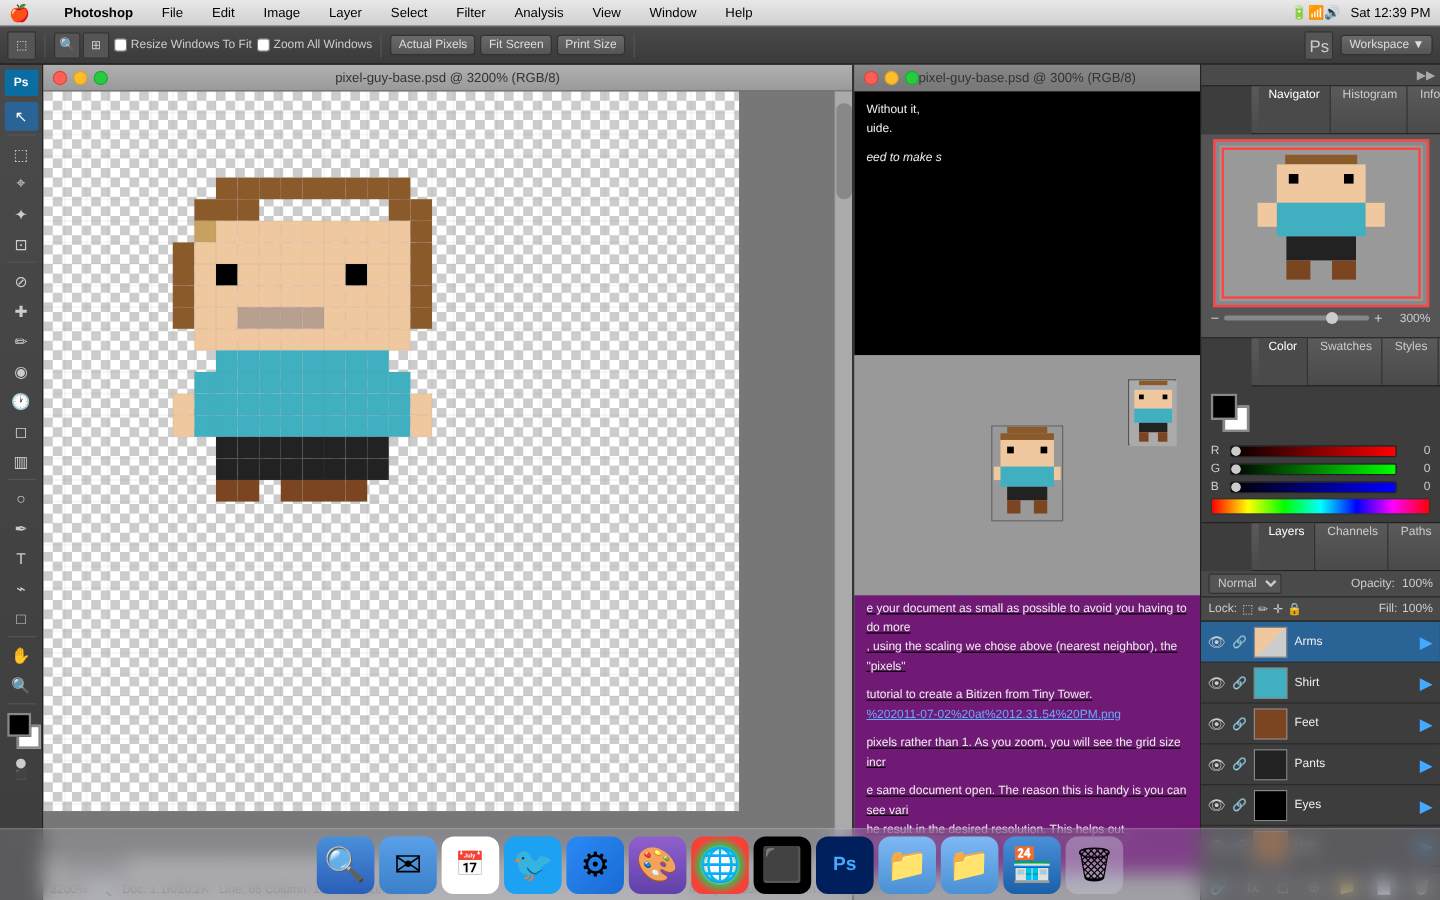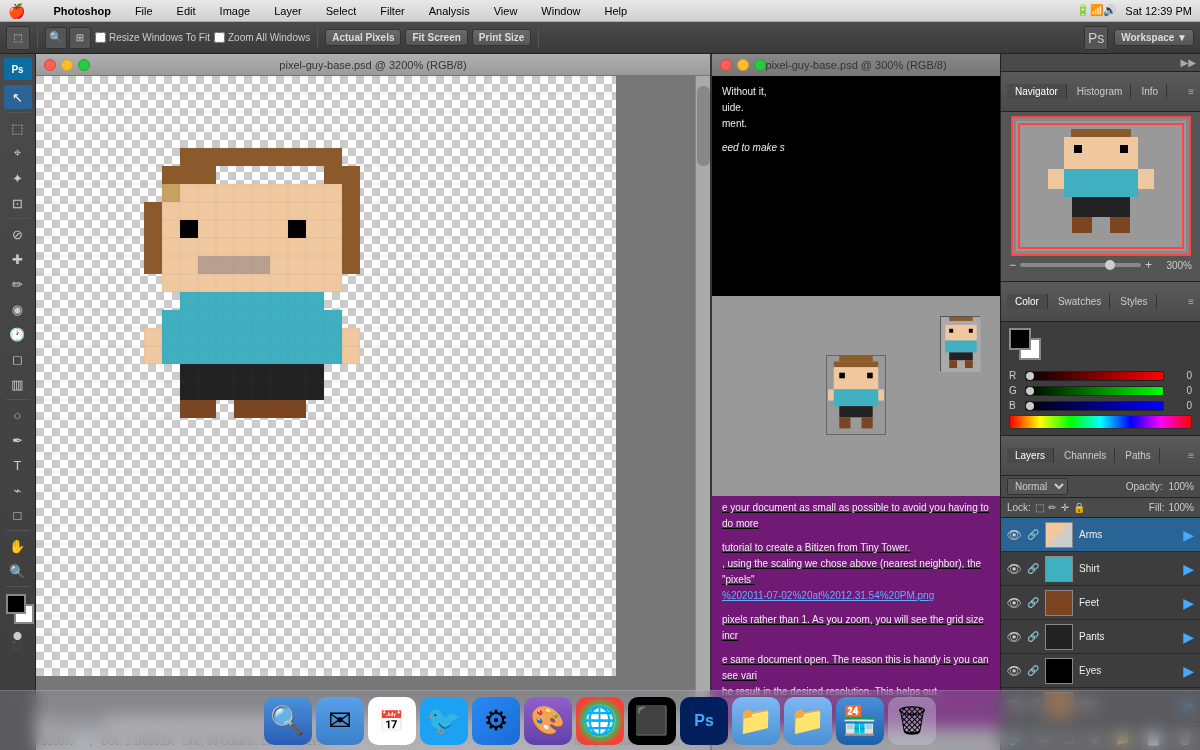--- a/index.html
+++ b/index.html
@@ -17,21 +17,21 @@
     .menu-right { margin-left: auto; display: flex; align-items: center; gap: 8px; font-size: 11px; }
 
     
     .ps-toolbar-top {
       width: 1200px; height: 32px; background: linear-gradient(to bottom, #4a4a4a, #3a3a3a);
       display: flex; align-items: center; padding: 0 6px; gap: 4px;
       border-bottom: 1px solid #222;
     }
     .toolbar-btn {
       padding: 2px 6px; background: linear-gradient(to bottom, #6a6a6a, #555);
-      border: 1px solid #333; border-radius: 3px; color: #ddd; font-size: 10px; cursor: pointer; font-weight: bold;
+      border: 1px solid #333; border-radius: 3px; color: #ddd; font-size: 10px; cursor: pointer;
     }
     .toolbar-check { display: flex; align-items: center; gap: 3px; color: #ccc; font-size: 10px; }
     .toolbar-check input { width: 11px; height: 11px; }
 
     
     .main-area {
       display: flex; width: 1200px; height: 696px;
     }
 
     
@@ -100,22 +100,23 @@
 
     
     .right-panels {
       width: 200px; background: #3d3d3d; display: flex; flex-direction: column;
       border-left: 1px solid #222; flex-shrink: 0;
     }
 
     
     .panel-header {
       height: 40px; background: linear-gradient(to bottom, #5a5a5a, #4a4a4a);
-      display: flex; align-items: center; padding: 0 6px; gap: 2px;
+      display: flex; padding: 0 6px; gap: 2px;
       border-bottom: 1px solid #222;
+      margin-left: 42px;
     }
     .panel-tab {
       padding: 2px 8px; font-size: 10px; color: #ccc; cursor: pointer;
       border-right: 1px solid #333;
     }
     .panel-tab.active { color: #fff; background: #4a4a4a; }
 
     .navigator-content {
       height: 170px; background: #555; border-bottom: 1px solid #222;
       display: flex; flex-direction: column; align-items: center; padding: 4px;
@@ -508,21 +509,20 @@
         <div class="win-btn min"></div>
         <div class="win-btn max"></div>
       </div>
       <span>pixel-guy-base.psd @ 300% (RGB/8)</span>
     </div>
 
     <div style="height:220px;background:#000;overflow:hidden;padding:8px 10px;">
       <div style="color:#eee;font-size:10px;line-height:1.6;">
         <div>Without it,</div>
         <div>uide.</div>
-        <div>ment.</div>
         <div style="margin-top:8px;font-style:italic;">eed to make s</div>
       </div>
     </div>
 
     <div class="second-win-canvas" style="position:relative;flex:0 0 200px;background:#999;">
 
       <div style="position:absolute;top:50%;left:50%;transform:translate(-50%,-50%);">
         <svg width="60" height="80" viewBox="0 0 10 14" style="image-rendering:pixelated;border:1px solid #666;">
           <rect width="10" height="14" fill="#999"></rect>
 
@@ -557,24 +557,24 @@
           <rect x="2" y="9" width="6" height="2" fill="#222"></rect>
           <rect x="2" y="11" width="2" height="2" fill="#7A4520"></rect>
           <rect x="6" y="11" width="2" height="2" fill="#7A4520"></rect>
         </svg>
       </div>
     </div>
 
     <div style="flex:1;background:#701a75;overflow:hidden;padding:4px 10px;text-decoration:underline;">
       <div style="color:#eee;font-size:10px;line-height:1.6;">
         <div>e your document as small as possible to avoid you having to do more</div>
+        <div>, using the scaling we chose above (nearest neighbor), the "pixels"</div>
         <div style="margin-top:8px;">
           <span>tutorial to create a Bitizen from Tiny Tower.</span>
         </div>
-        <div>, using the scaling we chose above (nearest neighbor), the "pixels"</div>
         <div style="color:#6af;text-decoration:underline;">%202011-07-02%20at%2012.31.54%20PM.png</div>
         <div style="margin-top:8px;">pixels rather than 1.  As you zoom, you will see the grid size incr</div>
         <div style="margin-top:8px;">e same document open.  The reason this is handy is you can see vari</div>
         <div>he result in the desired resolution.  This helps out dramatically wi</div>
       </div>
     </div>
 
     <div class="second-win-bottom">
       <span>300%</span>
       <span>🔍</span>

